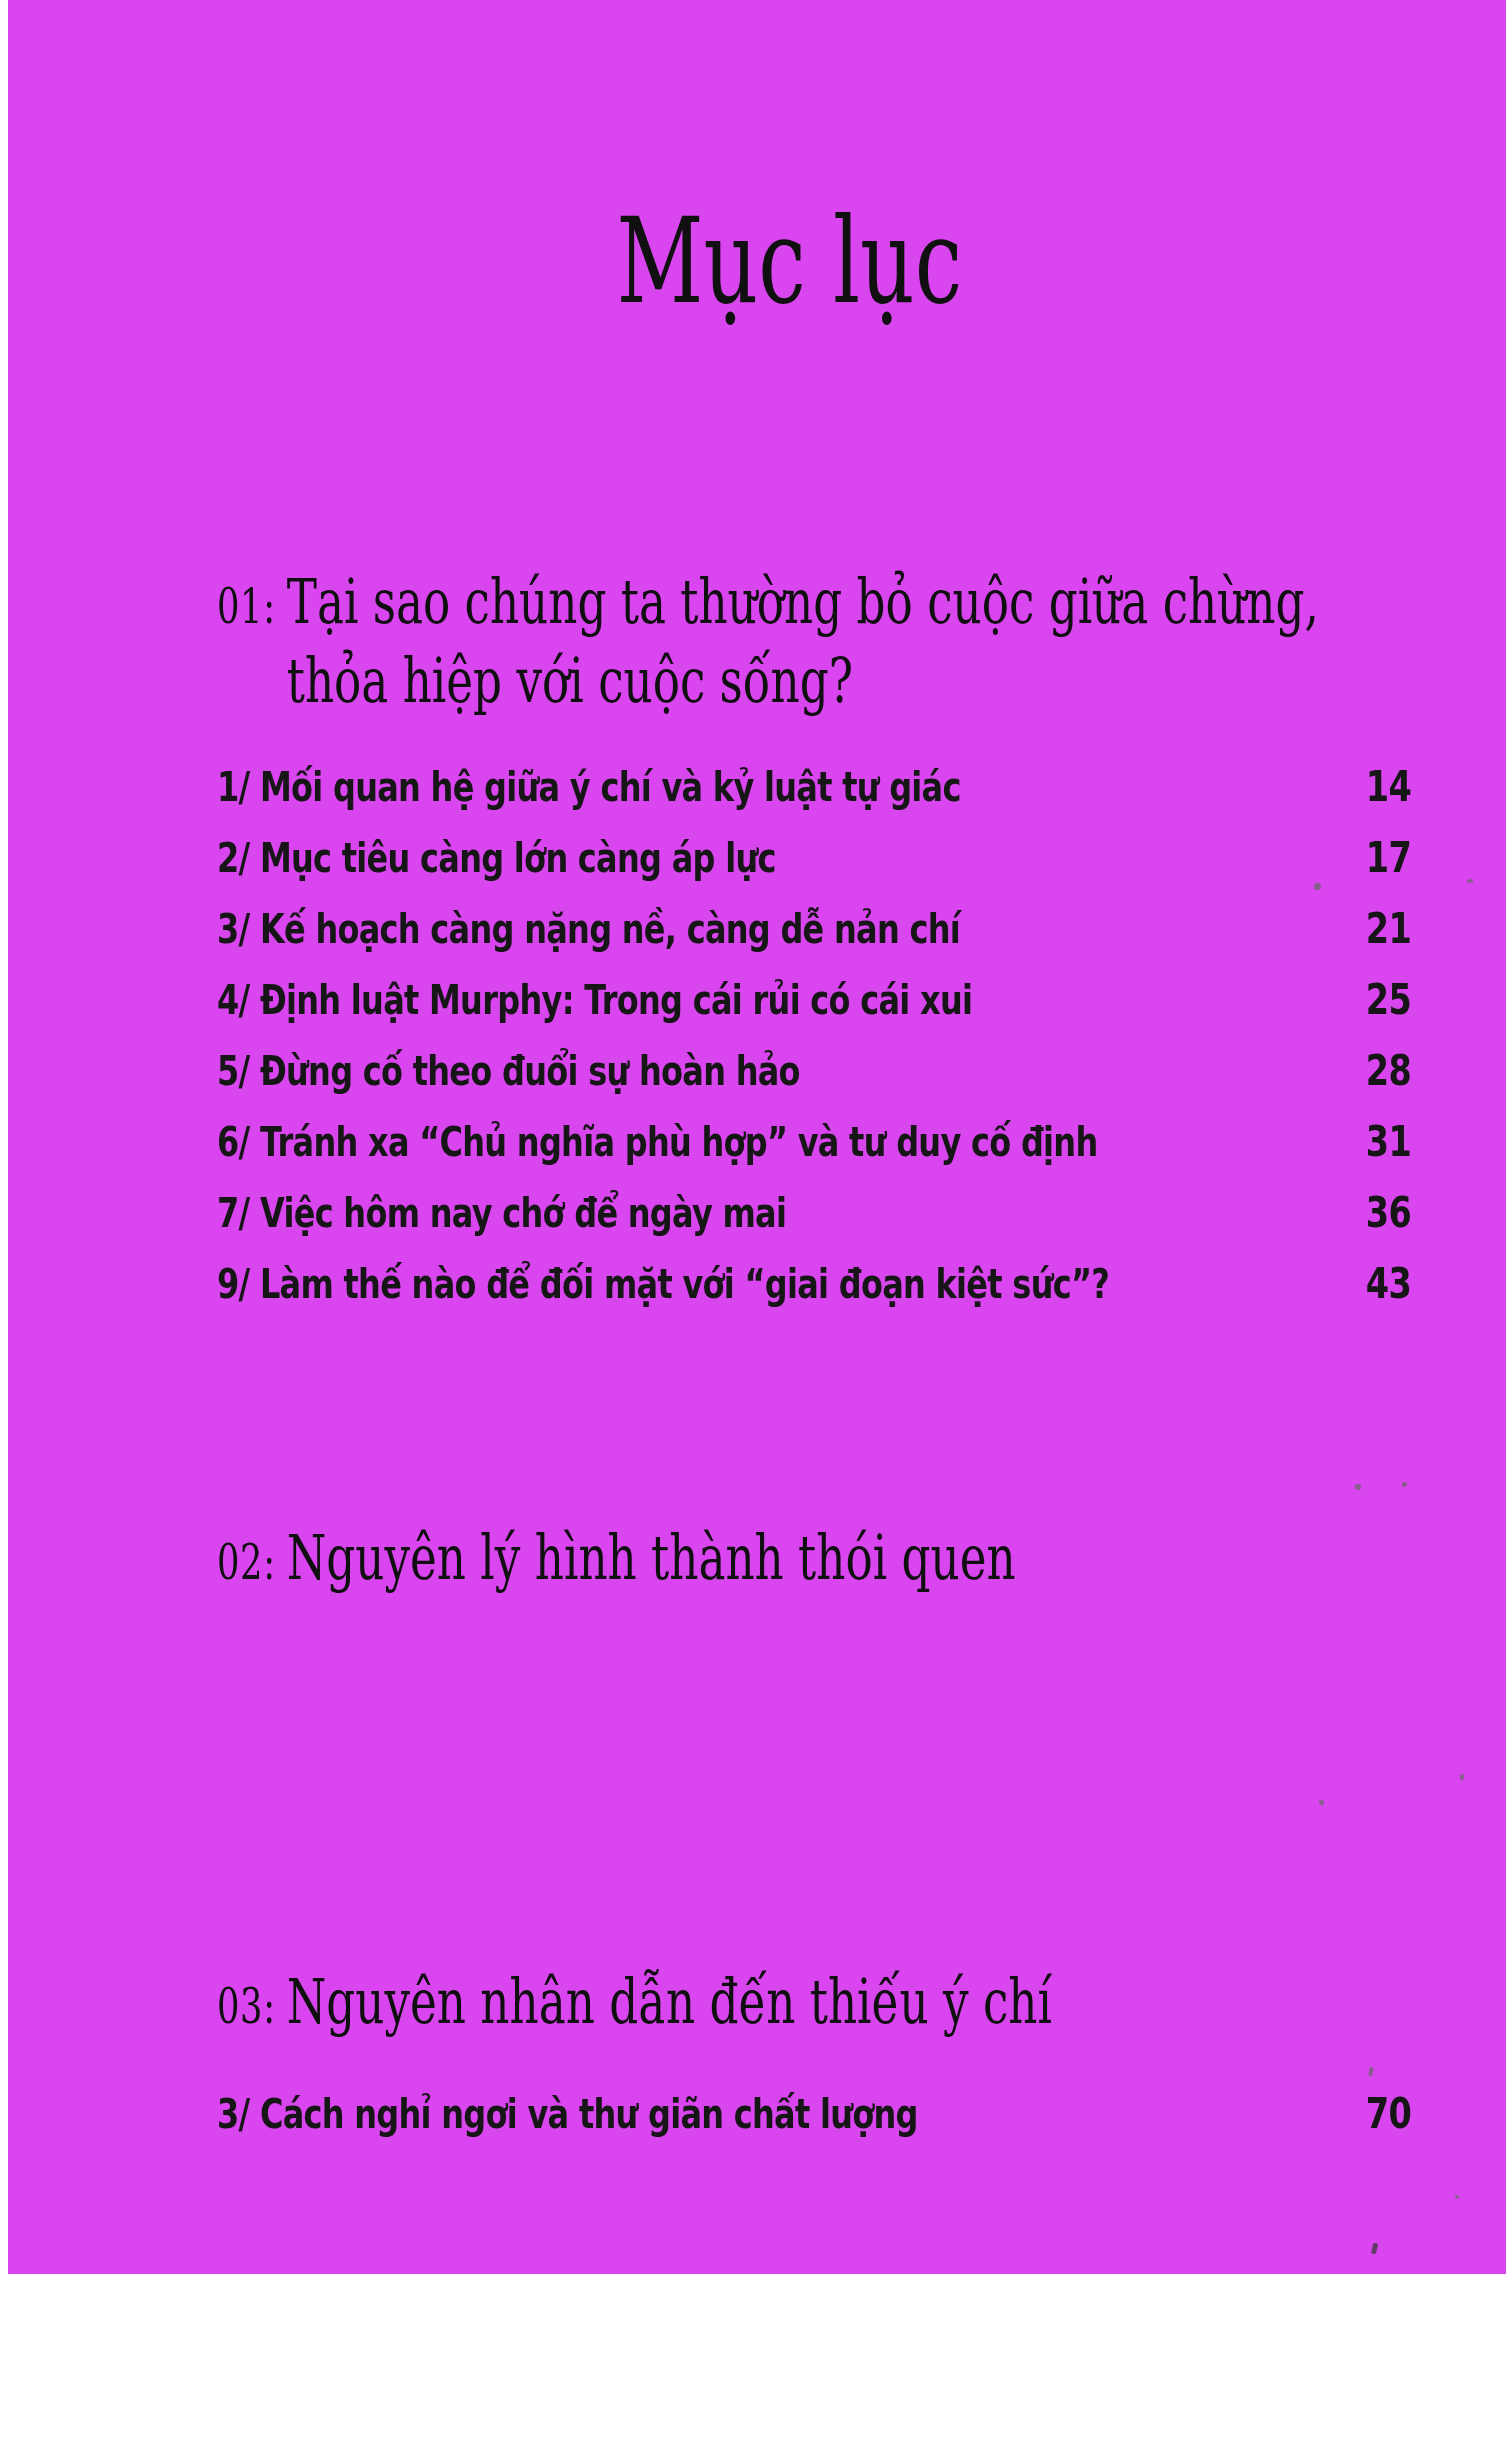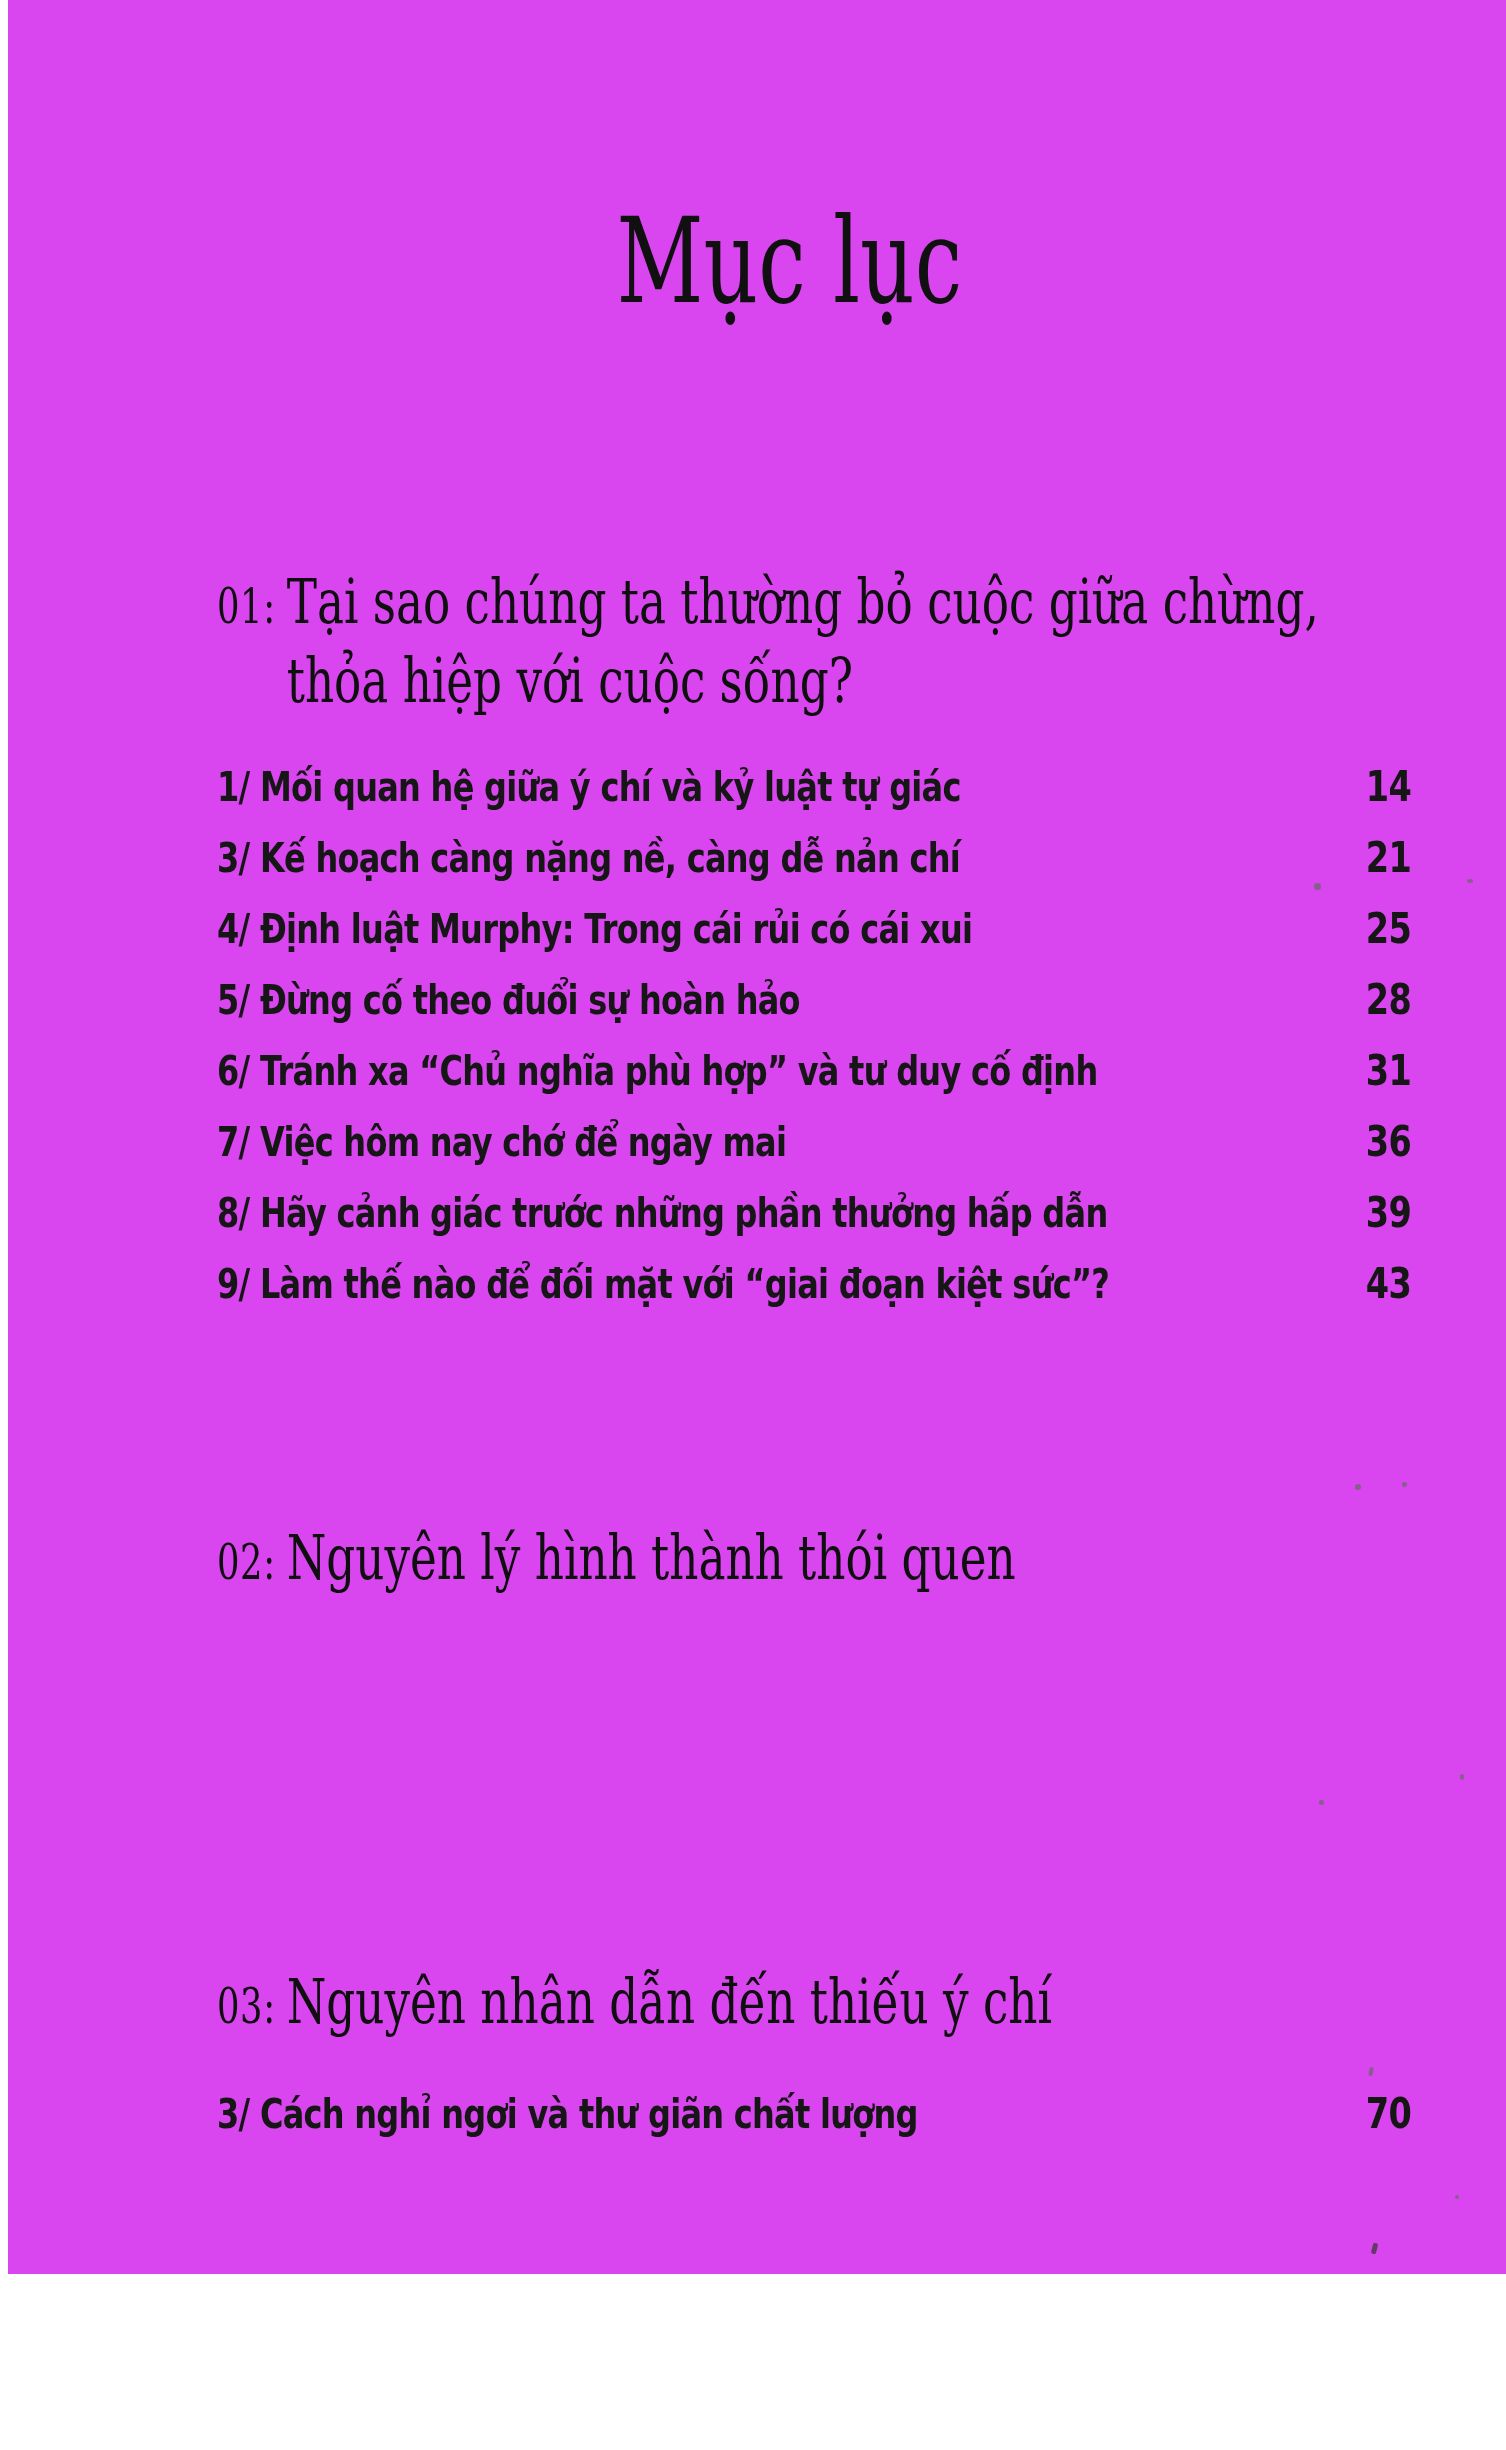--- a/index.html
+++ b/index.html
@@ -107,42 +107,42 @@
       <span class="hline">thỏa hiệp với cuộc sống?</span>
     </span>
   </div>
 
   <div class="toc-list list-1">
     <div class="toc-row">
       <span class="lbl">1/ Mối quan hệ giữa ý chí và kỷ luật tự giác</span>
       <span class="pg">14</span>
     </div>
     <div class="toc-row">
+      <span class="lbl">2/ Mục tiêu càng lớn càng áp lực</span>
+      <span class="pg">17</span>
+    </div>
+    <div class="toc-row">
       <span class="lbl">3/ Kế hoạch càng nặng nề, càng dễ nản chí</span>
       <span class="pg">21</span>
     </div>
     <div class="toc-row">
       <span class="lbl">4/ Định luật Murphy: Trong cái rủi có cái xui</span>
       <span class="pg">25</span>
     </div>
     <div class="toc-row">
       <span class="lbl">5/ Đừng cố theo đuổi sự hoàn hảo</span>
       <span class="pg">28</span>
     </div>
     <div class="toc-row">
       <span class="lbl">6/ Tránh xa “Chủ nghĩa phù hợp” và tư duy cố định</span>
       <span class="pg">31</span>
     </div>
     <div class="toc-row">
       <span class="lbl">7/ Việc hôm nay chớ để ngày mai</span>
       <span class="pg">36</span>
-    </div>
-    <div class="toc-row">
-      <span class="lbl">8/ Hãy cảnh giác trước những phần thưởng hấp dẫn</span>
-      <span class="pg">39</span>
     </div>
     <div class="toc-row">
       <span class="lbl">9/ Làm thế nào để đối mặt với “giai đoạn kiệt sức”?</span>
       <span class="pg">43</span>
     </div>
   </div>
 
   <div class="heading h2pos">
     <span class="hnum">02:</span>
     <span class="htext">

